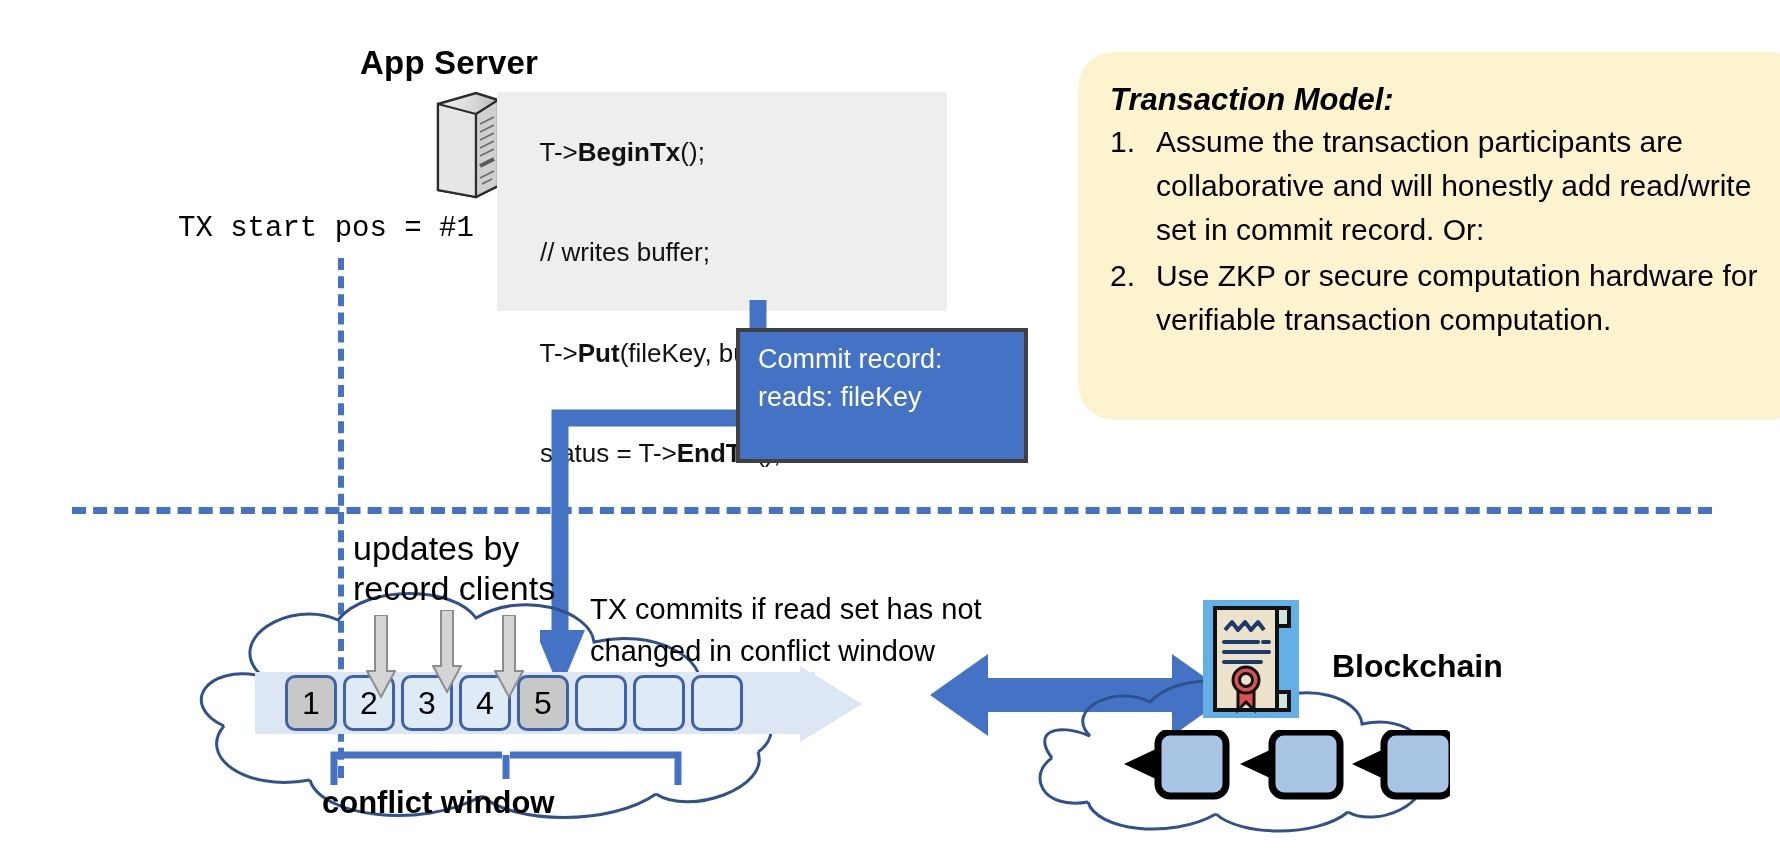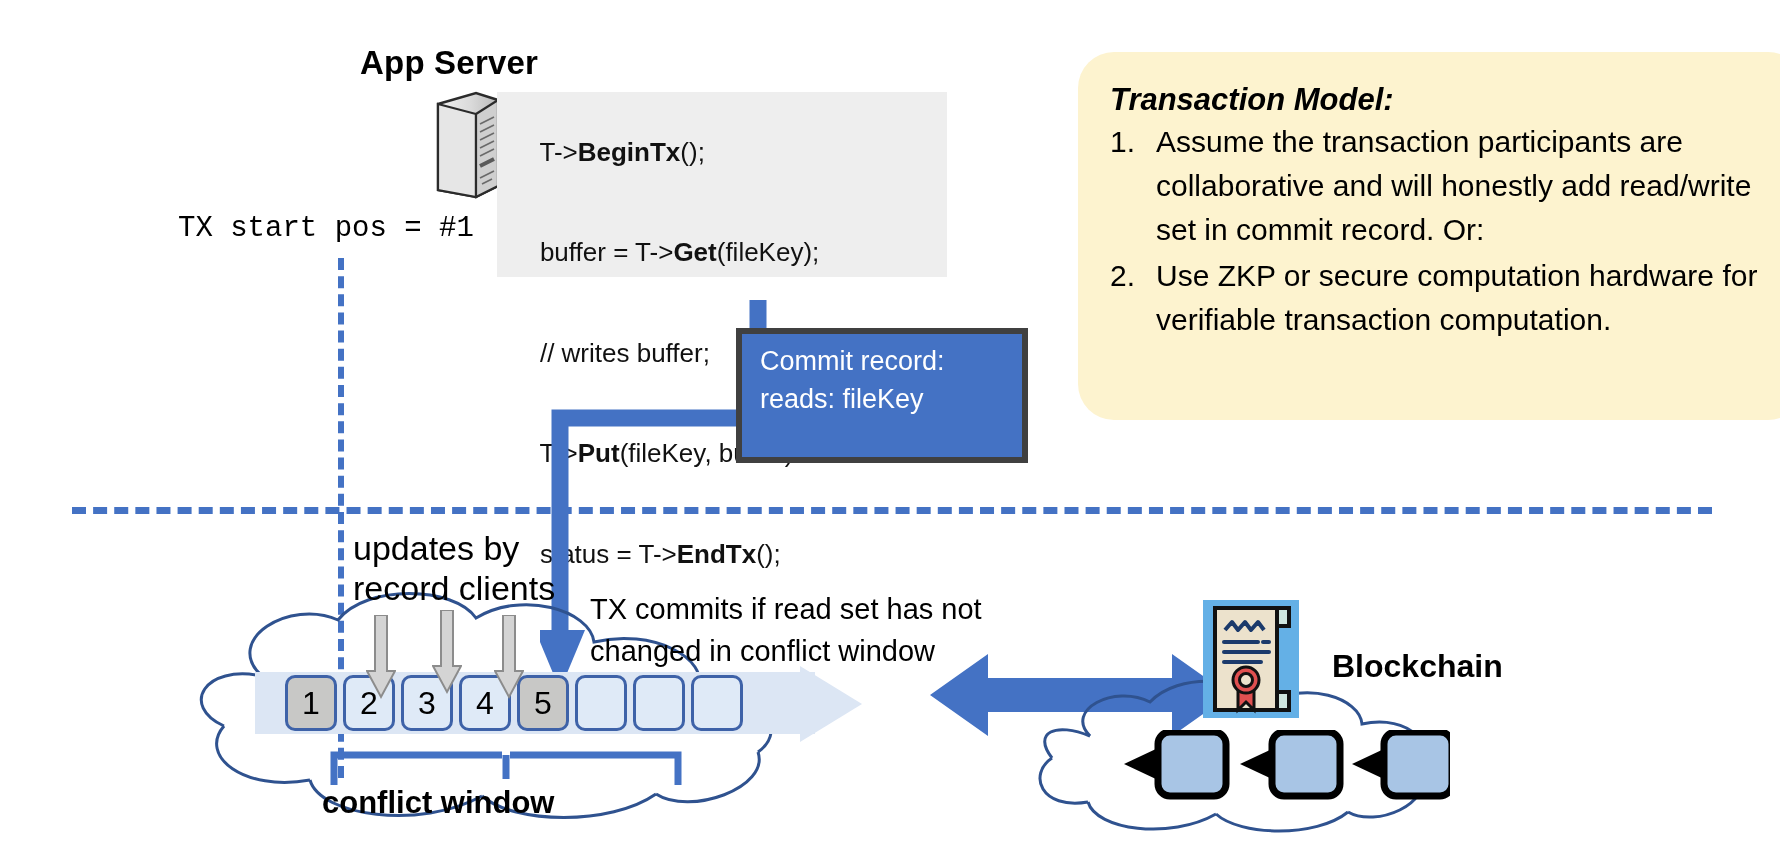--- a/index.html
+++ b/index.html
@@ -7,38 +7,38 @@
        font-family:"Liberation Sans","DejaVu Sans",sans-serif;color:#000;}
   .abs{position:absolute;}
 
   
   #app-server-title{left:360px;top:44px;font-size:33px;font-weight:bold;letter-spacing:.2px;}
 
   
   #server-icon{left:432px;top:90px;width:72px;height:110px;}
 
   
-  #code-box{left:497px;top:92px;width:450px;height:185px;background:#eeeeee;
+  #code-box{left:497px;top:92px;width:450px;height:219px;background:#eeeeee;
             padding:10px 12px 12px 14px;box-sizing:border-box;}
   #code-box .line{font-size:26px;line-height:33.5px;white-space:pre;color:#111;}
   #code-box .b{font-weight:bold;}
 
   
   #tx-start-label{left:178px;top:212px;font-size:29px;white-space:nowrap;font-family:Liberation Mono, monospace;}
 
   
   #tx-start-dash{left:338px;top:258px;width:0;height:520px;
      border-left:6px dashed #4472c4;}
 
   
   #divider{left:72px;top:507px;width:1640px;height:0;border-top:7px dashed #4472c4;}
 
   
   #commit-record{left:736px;top:328px;width:292px;height:135px;
-     background:#4472c4;border:6px solid #404040;box-sizing:border-box;
+     background:#4472c4;border:4px solid #404040;box-sizing:border-box;
      padding:8px 0 0 18px;color:#fff;}
   #commit-record .cline{font-size:27px;line-height:38px;white-space:nowrap;}
 
   
   #elbow-arrow{left:540px;top:300px;width:260px;height:400px;}
 
   
   #tx-model{left:1078px;top:52px;width:726px;height:368px;
      background:#fdf3cf;border-radius:36px;box-sizing:border-box;padding:30px 26px 0 32px;}
   #tx-model h2{margin:0 0 2px 0;font-size:31px;font-style:italic;font-weight:bold;}
@@ -108,23 +108,20 @@
         <path d="M50 94 L60 89"></path>
     </g>
   </svg>
 </div>
 
 <div class="abs" id="code-box">
   <div class="line">
     <span>T-&gt;</span><span class="b">BeginTx</span><span>();</span>
   </div>
   <div class="line">
-    <span>buffer = T-&gt;</span><span class="b">Get</span><span>(fileKey);</span>
-  </div>
-  <div class="line">
     <span>// writes buffer;</span><span class="b"></span><span></span>
   </div>
   <div class="line">
     <span>T-&gt;</span><span class="b">Put</span><span>(fileKey, buffer)</span>
   </div>
   <div class="line">
     <span>status = T-&gt;</span><span class="b">EndTx</span><span>();</span>
   </div>
 </div>
 

